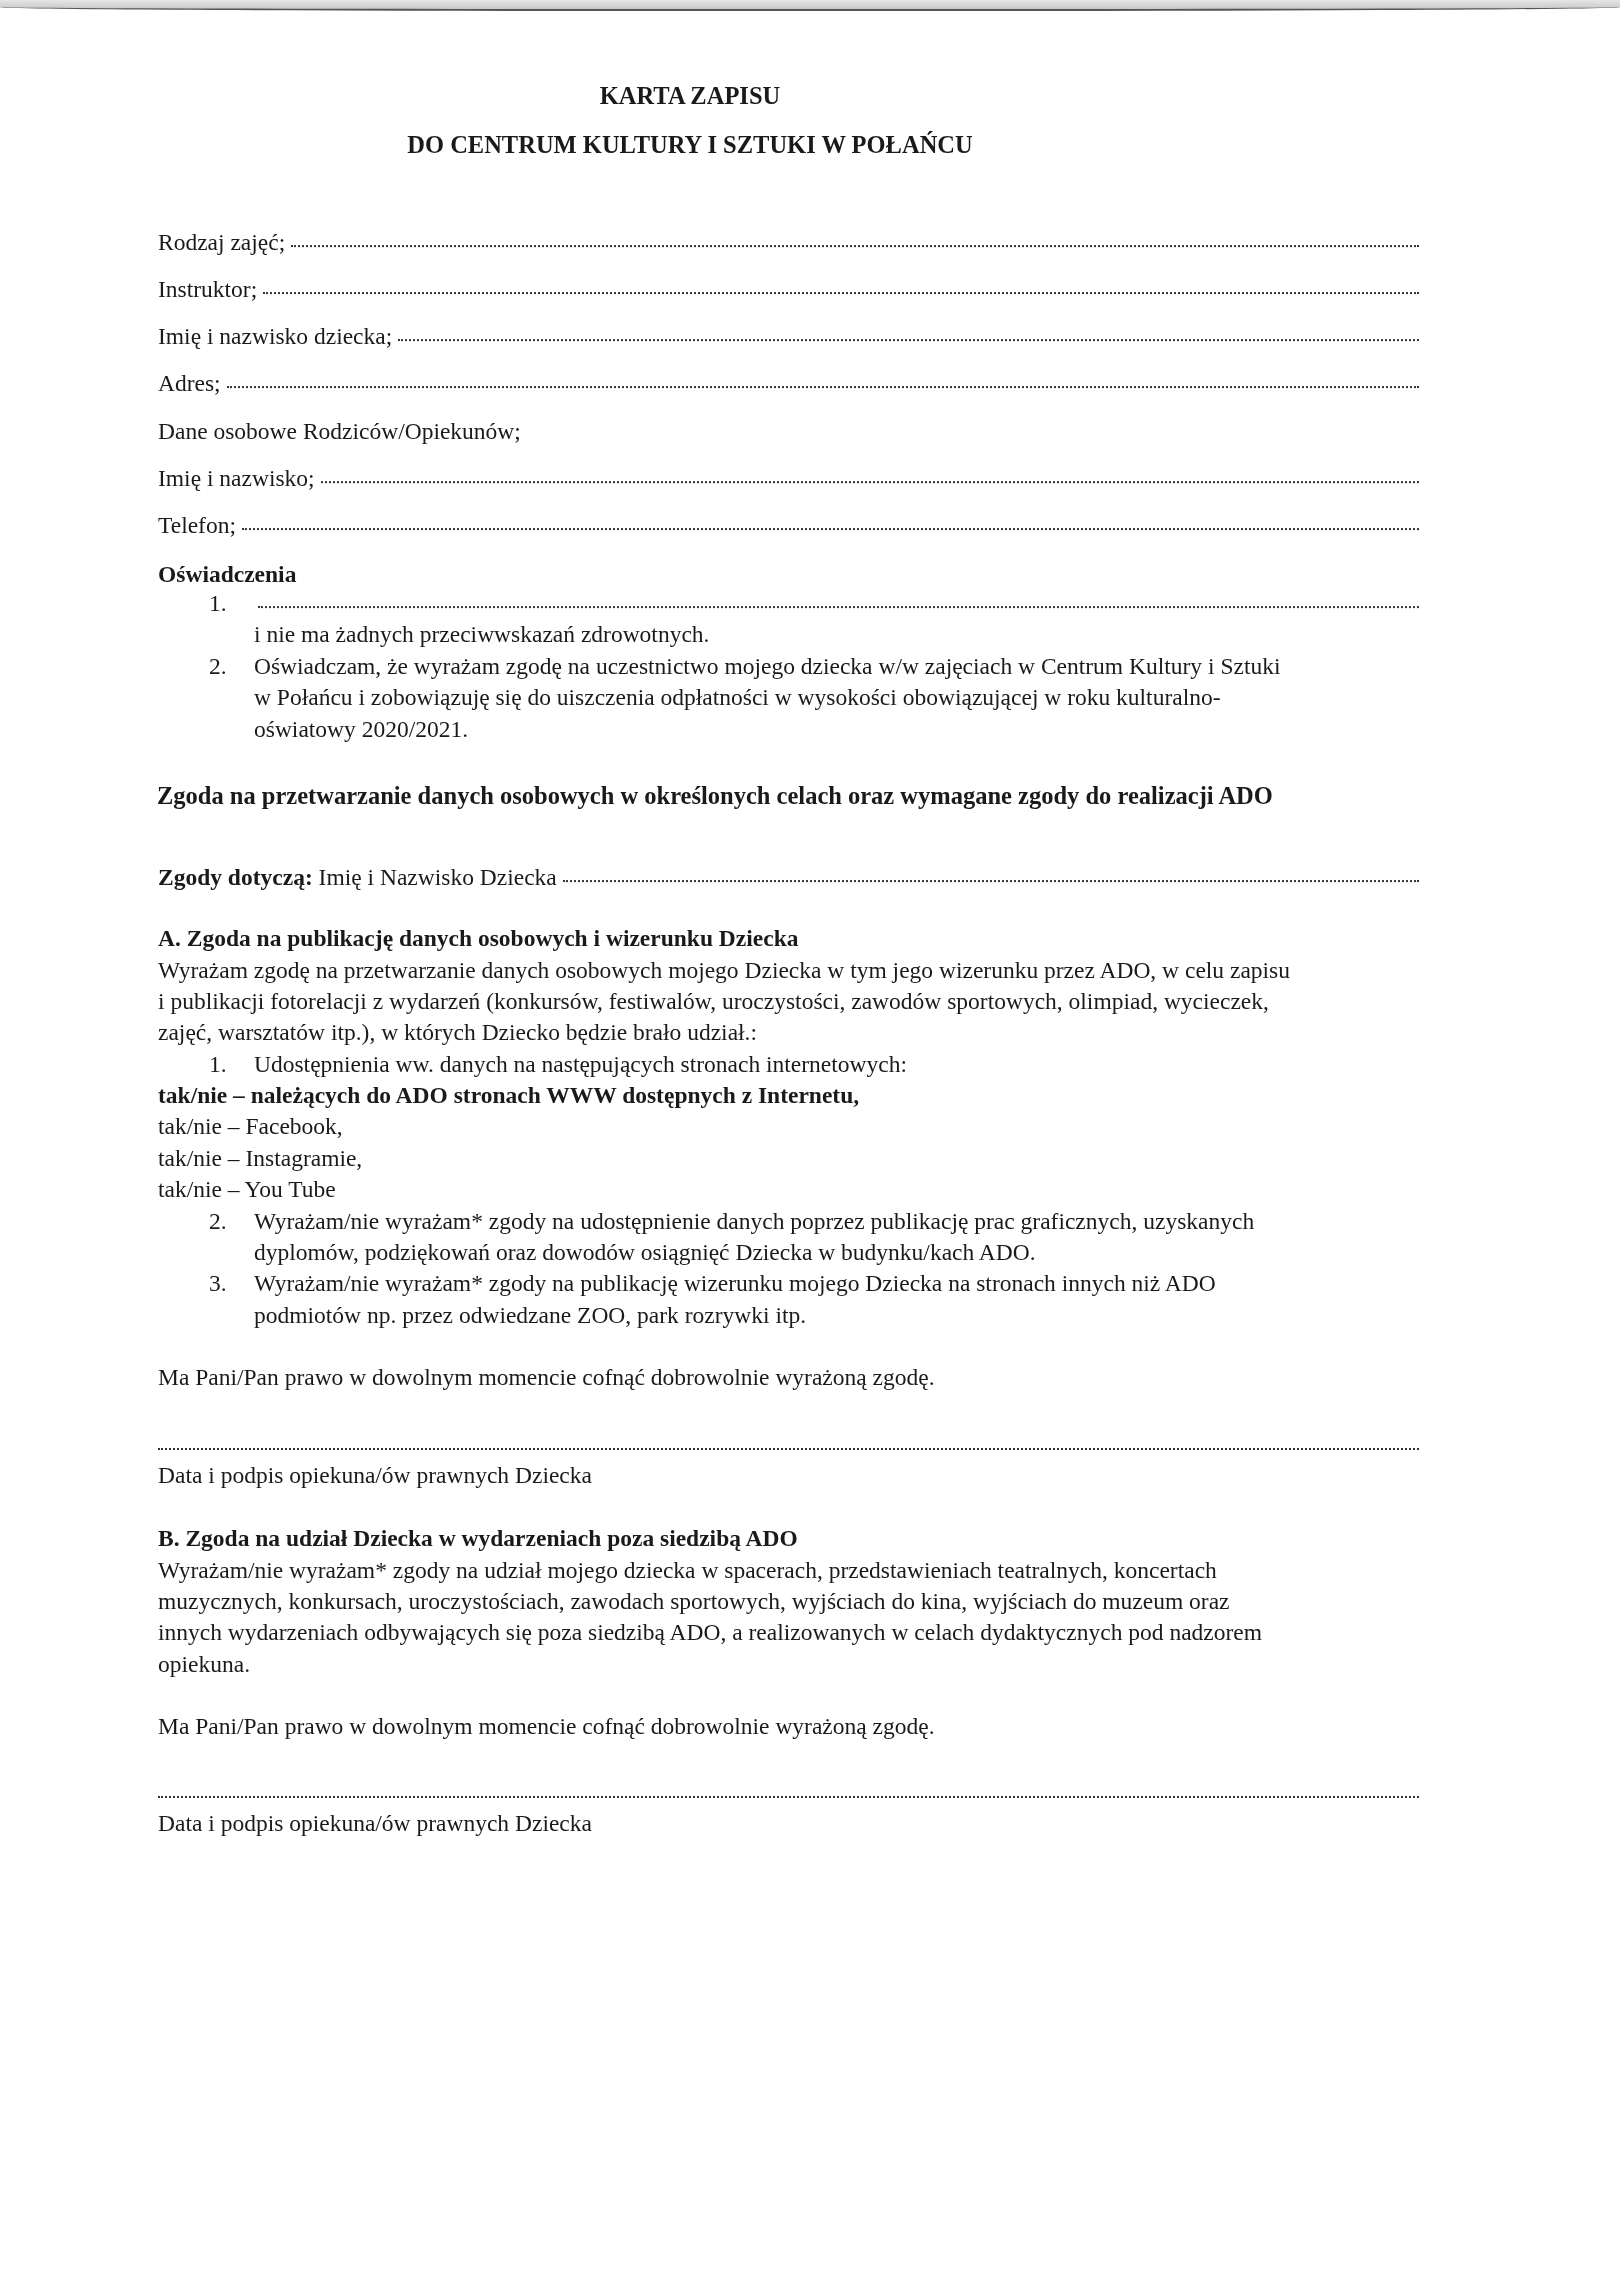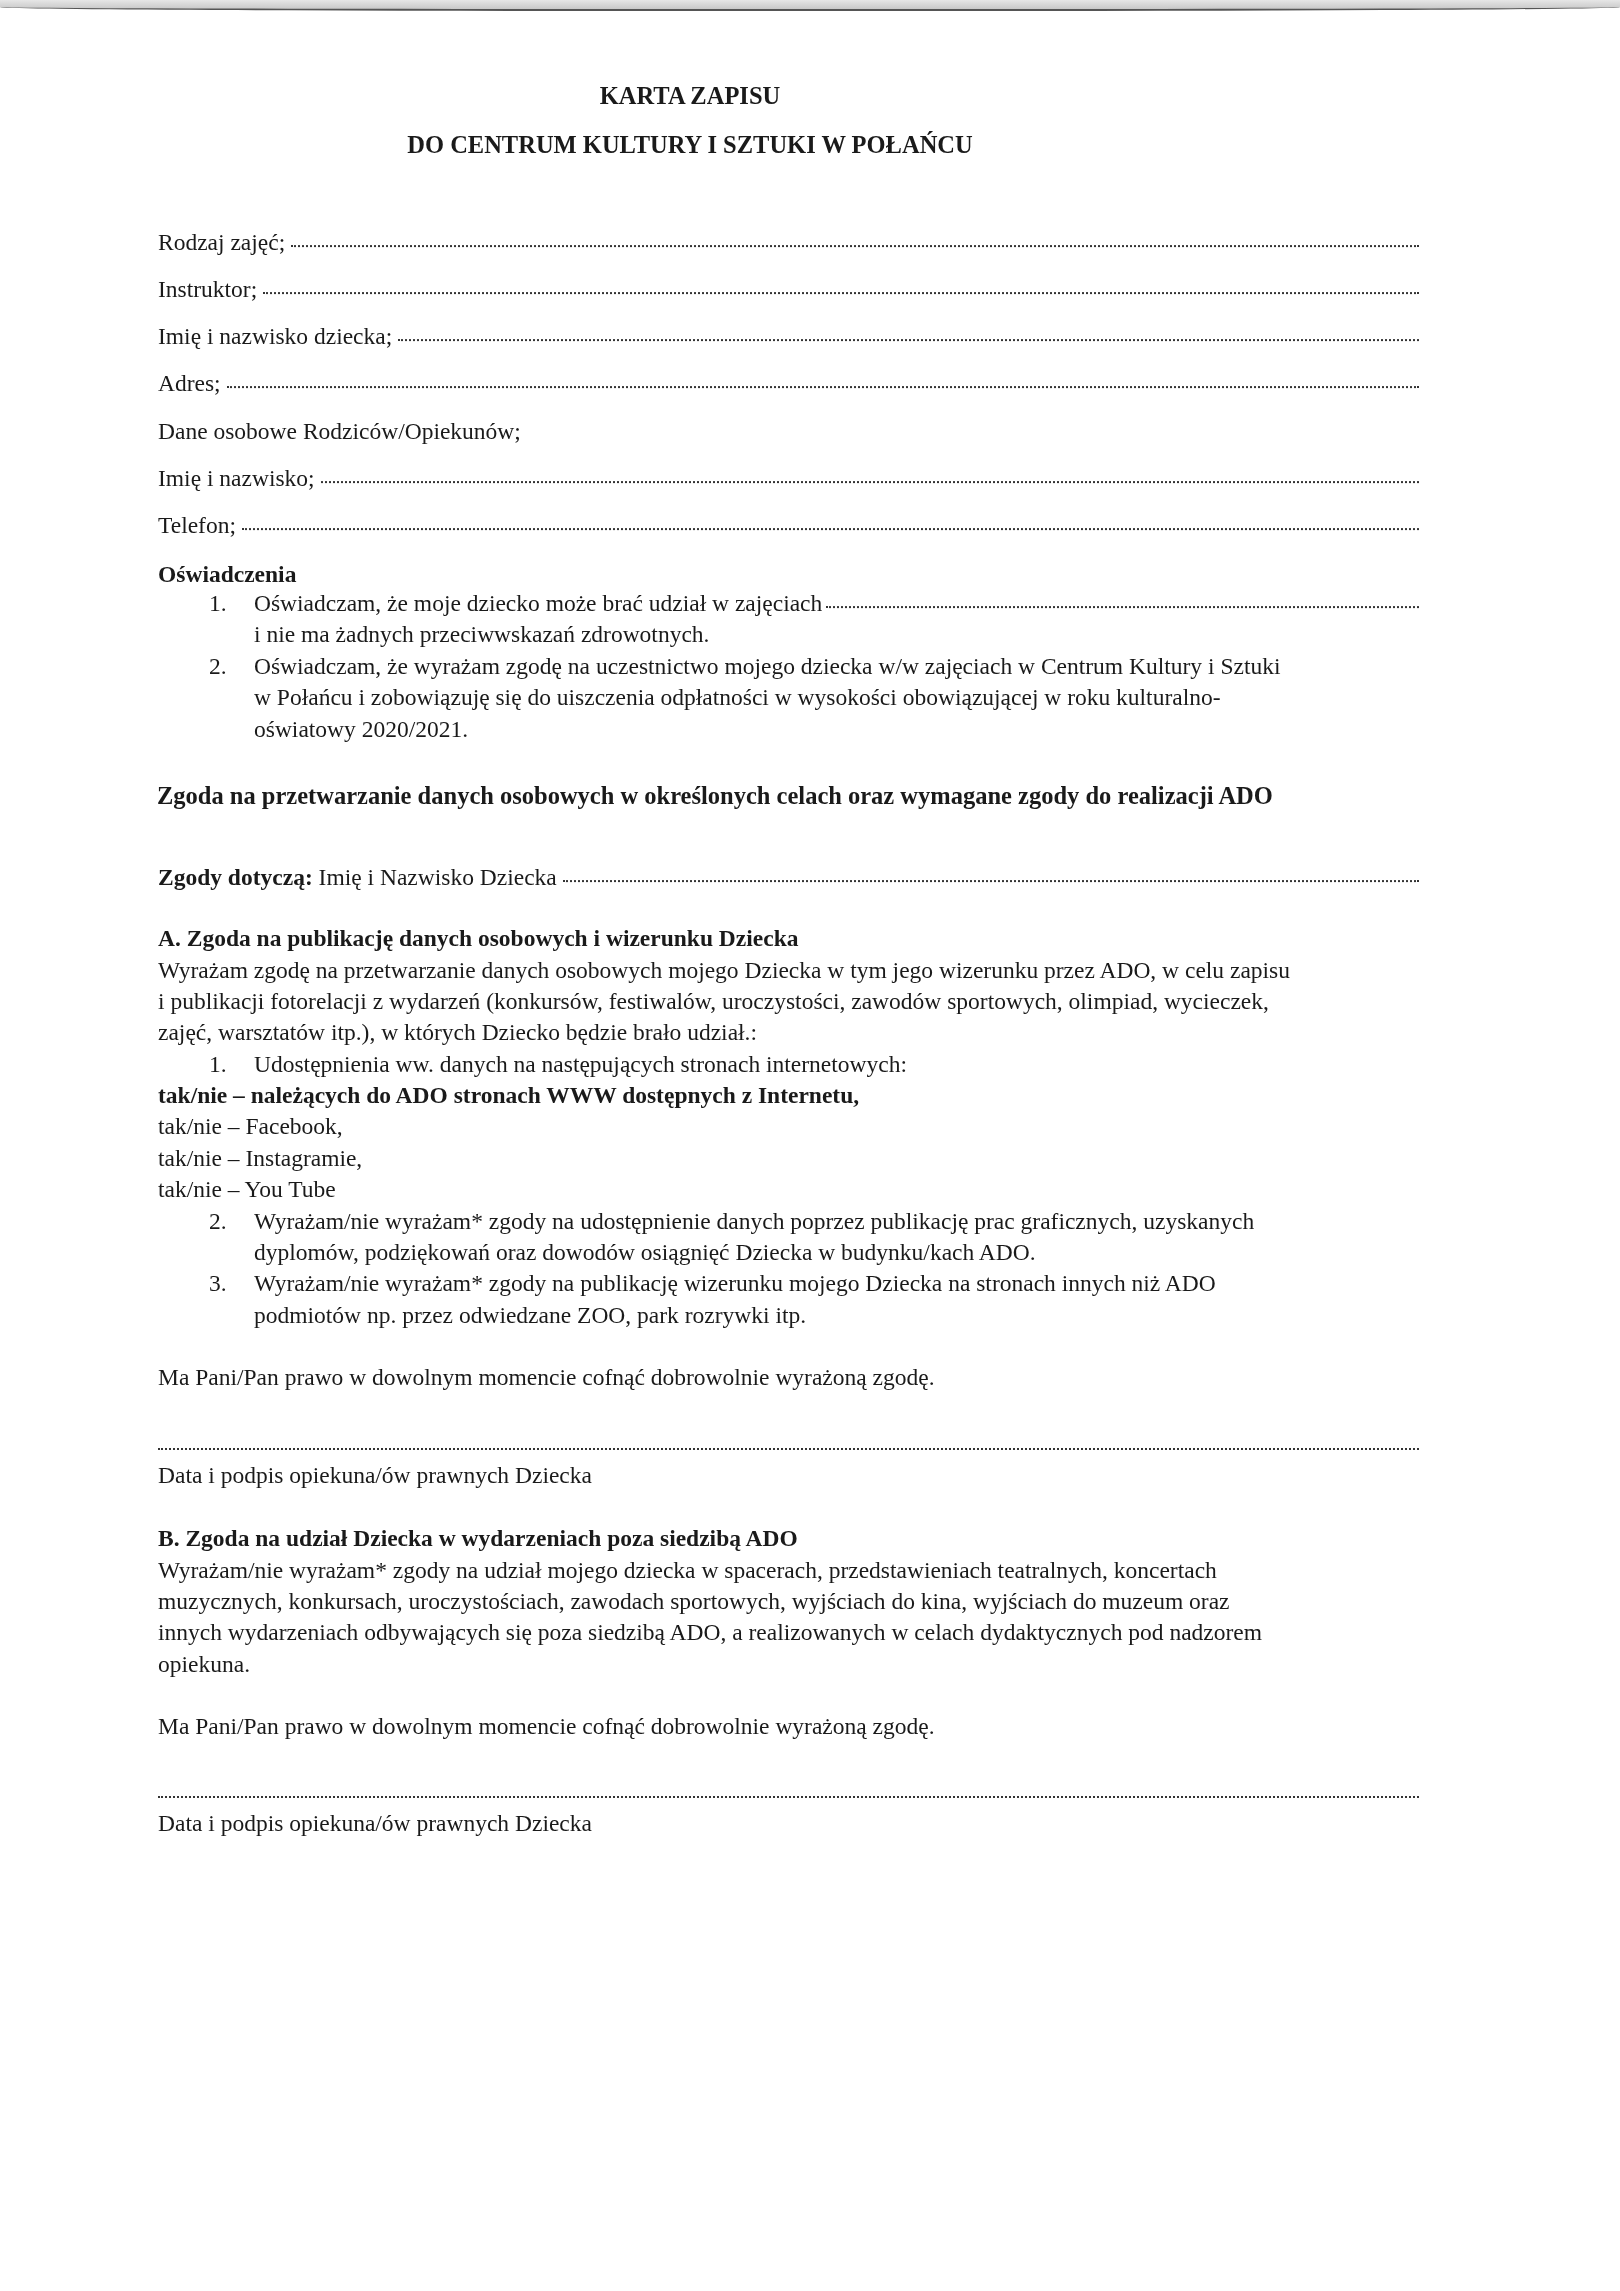--- a/index.html
+++ b/index.html
@@ -59,21 +59,20 @@
     <span class="dots"></span>
   </div>
   <div class="abs field" style="top:512px;">
     <span>Telefon;</span>
     <span class="dots"></span>
   </div>
 
   <div class="abs txt lm bold" style="top:559px;">Oświadczenia</div>
   <div class="abs txt indent1" style="top:588px; display:flex; width:1210px;">
     <span class="num">1.</span>
-    <span>Oświadczam, że moje dziecko może brać udział w zajęciach</span>
     <span class="inline-dots" style="flex:1; margin-left:3.9px; align-self:flex-end; margin-bottom:7.8px;"></span>
   </div>
   <div class="abs txt indent2" style="top:619px;">i nie ma żadnych przeciwwskazań zdrowotnych.</div>
   <div class="abs txt indent1" style="top:651px;">
     <span class="num">2.</span><span>Oświadczam, że wyrażam zgodę na uczestnictwo mojego dziecka w/w zajęciach w Centrum Kultury i Sztuki</span>
   </div>
   <div class="abs txt indent2" style="top:682px;">w Połańcu i zobowiązuję się do uiszczenia odpłatności w wysokości obowiązującej w roku kulturalno-</div>
   <div class="abs txt indent2" style="top:714px;">oświatowy 2020/2021.</div>
 
   <div class="abs txt bold" style="top:780px; left:157px; font-size:24.5px;">Zgoda na przetwarzanie danych osobowych w określonych celach oraz wymagane zgody do realizacji ADO</div>

